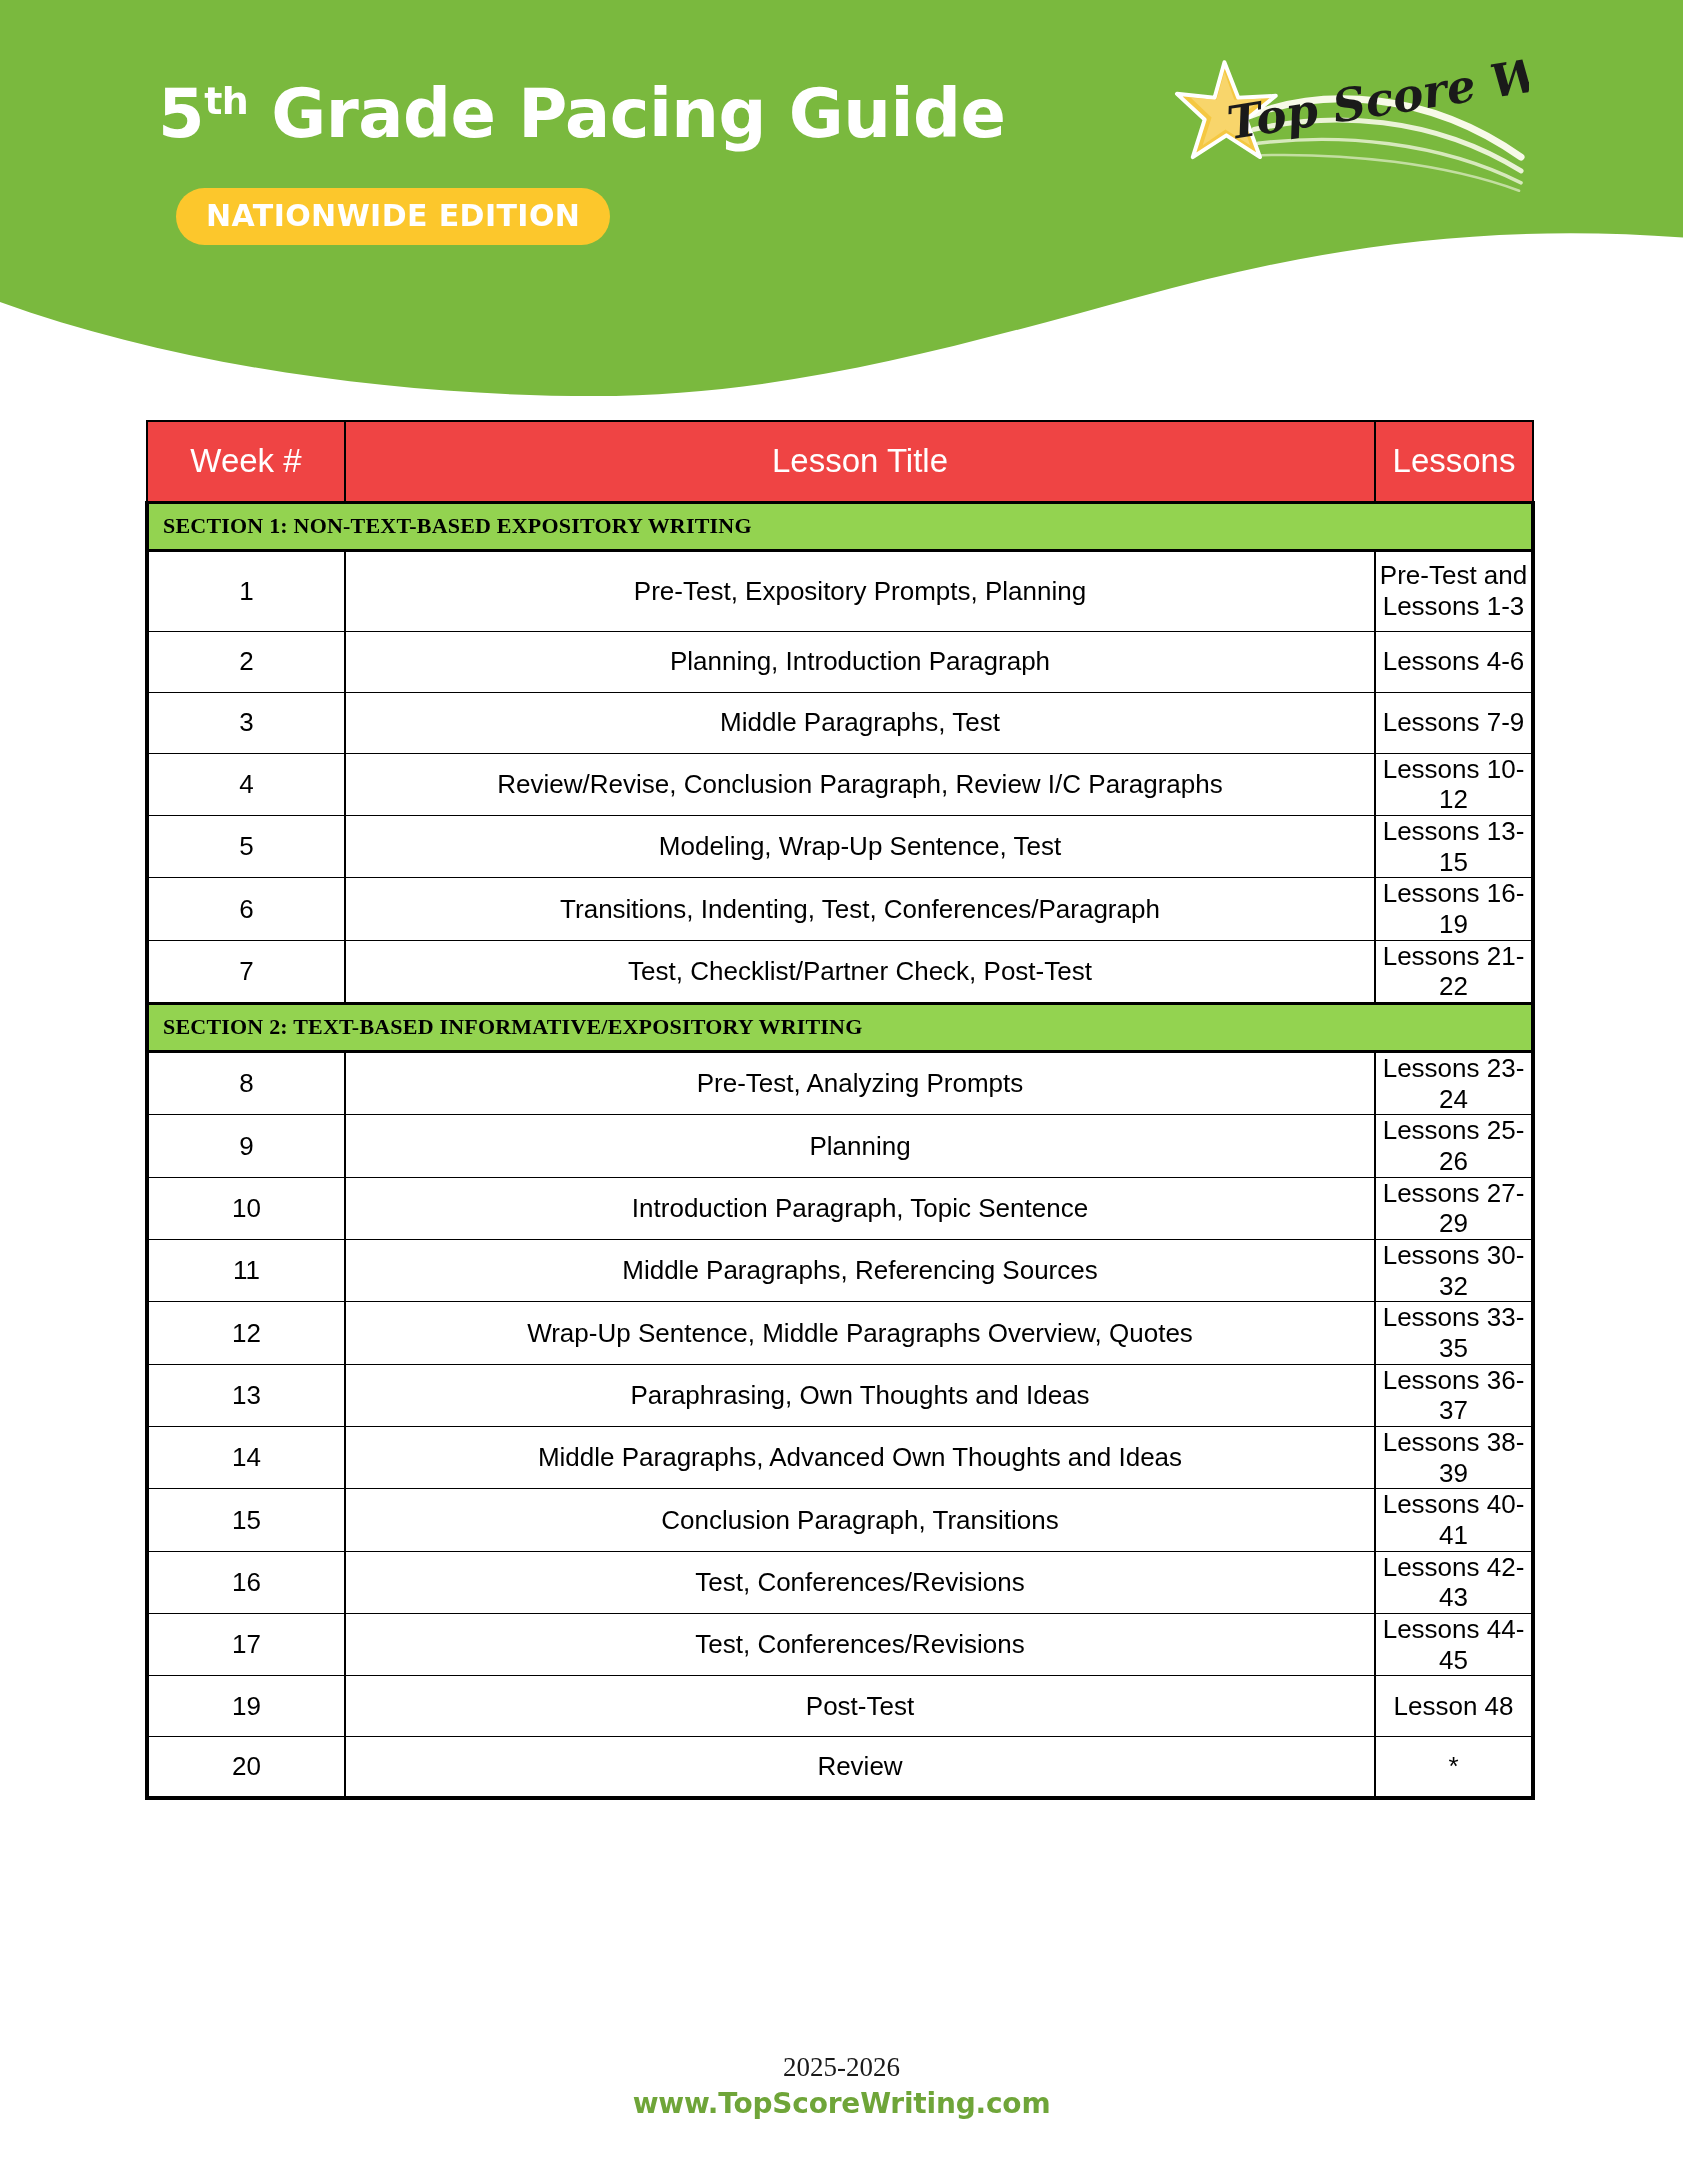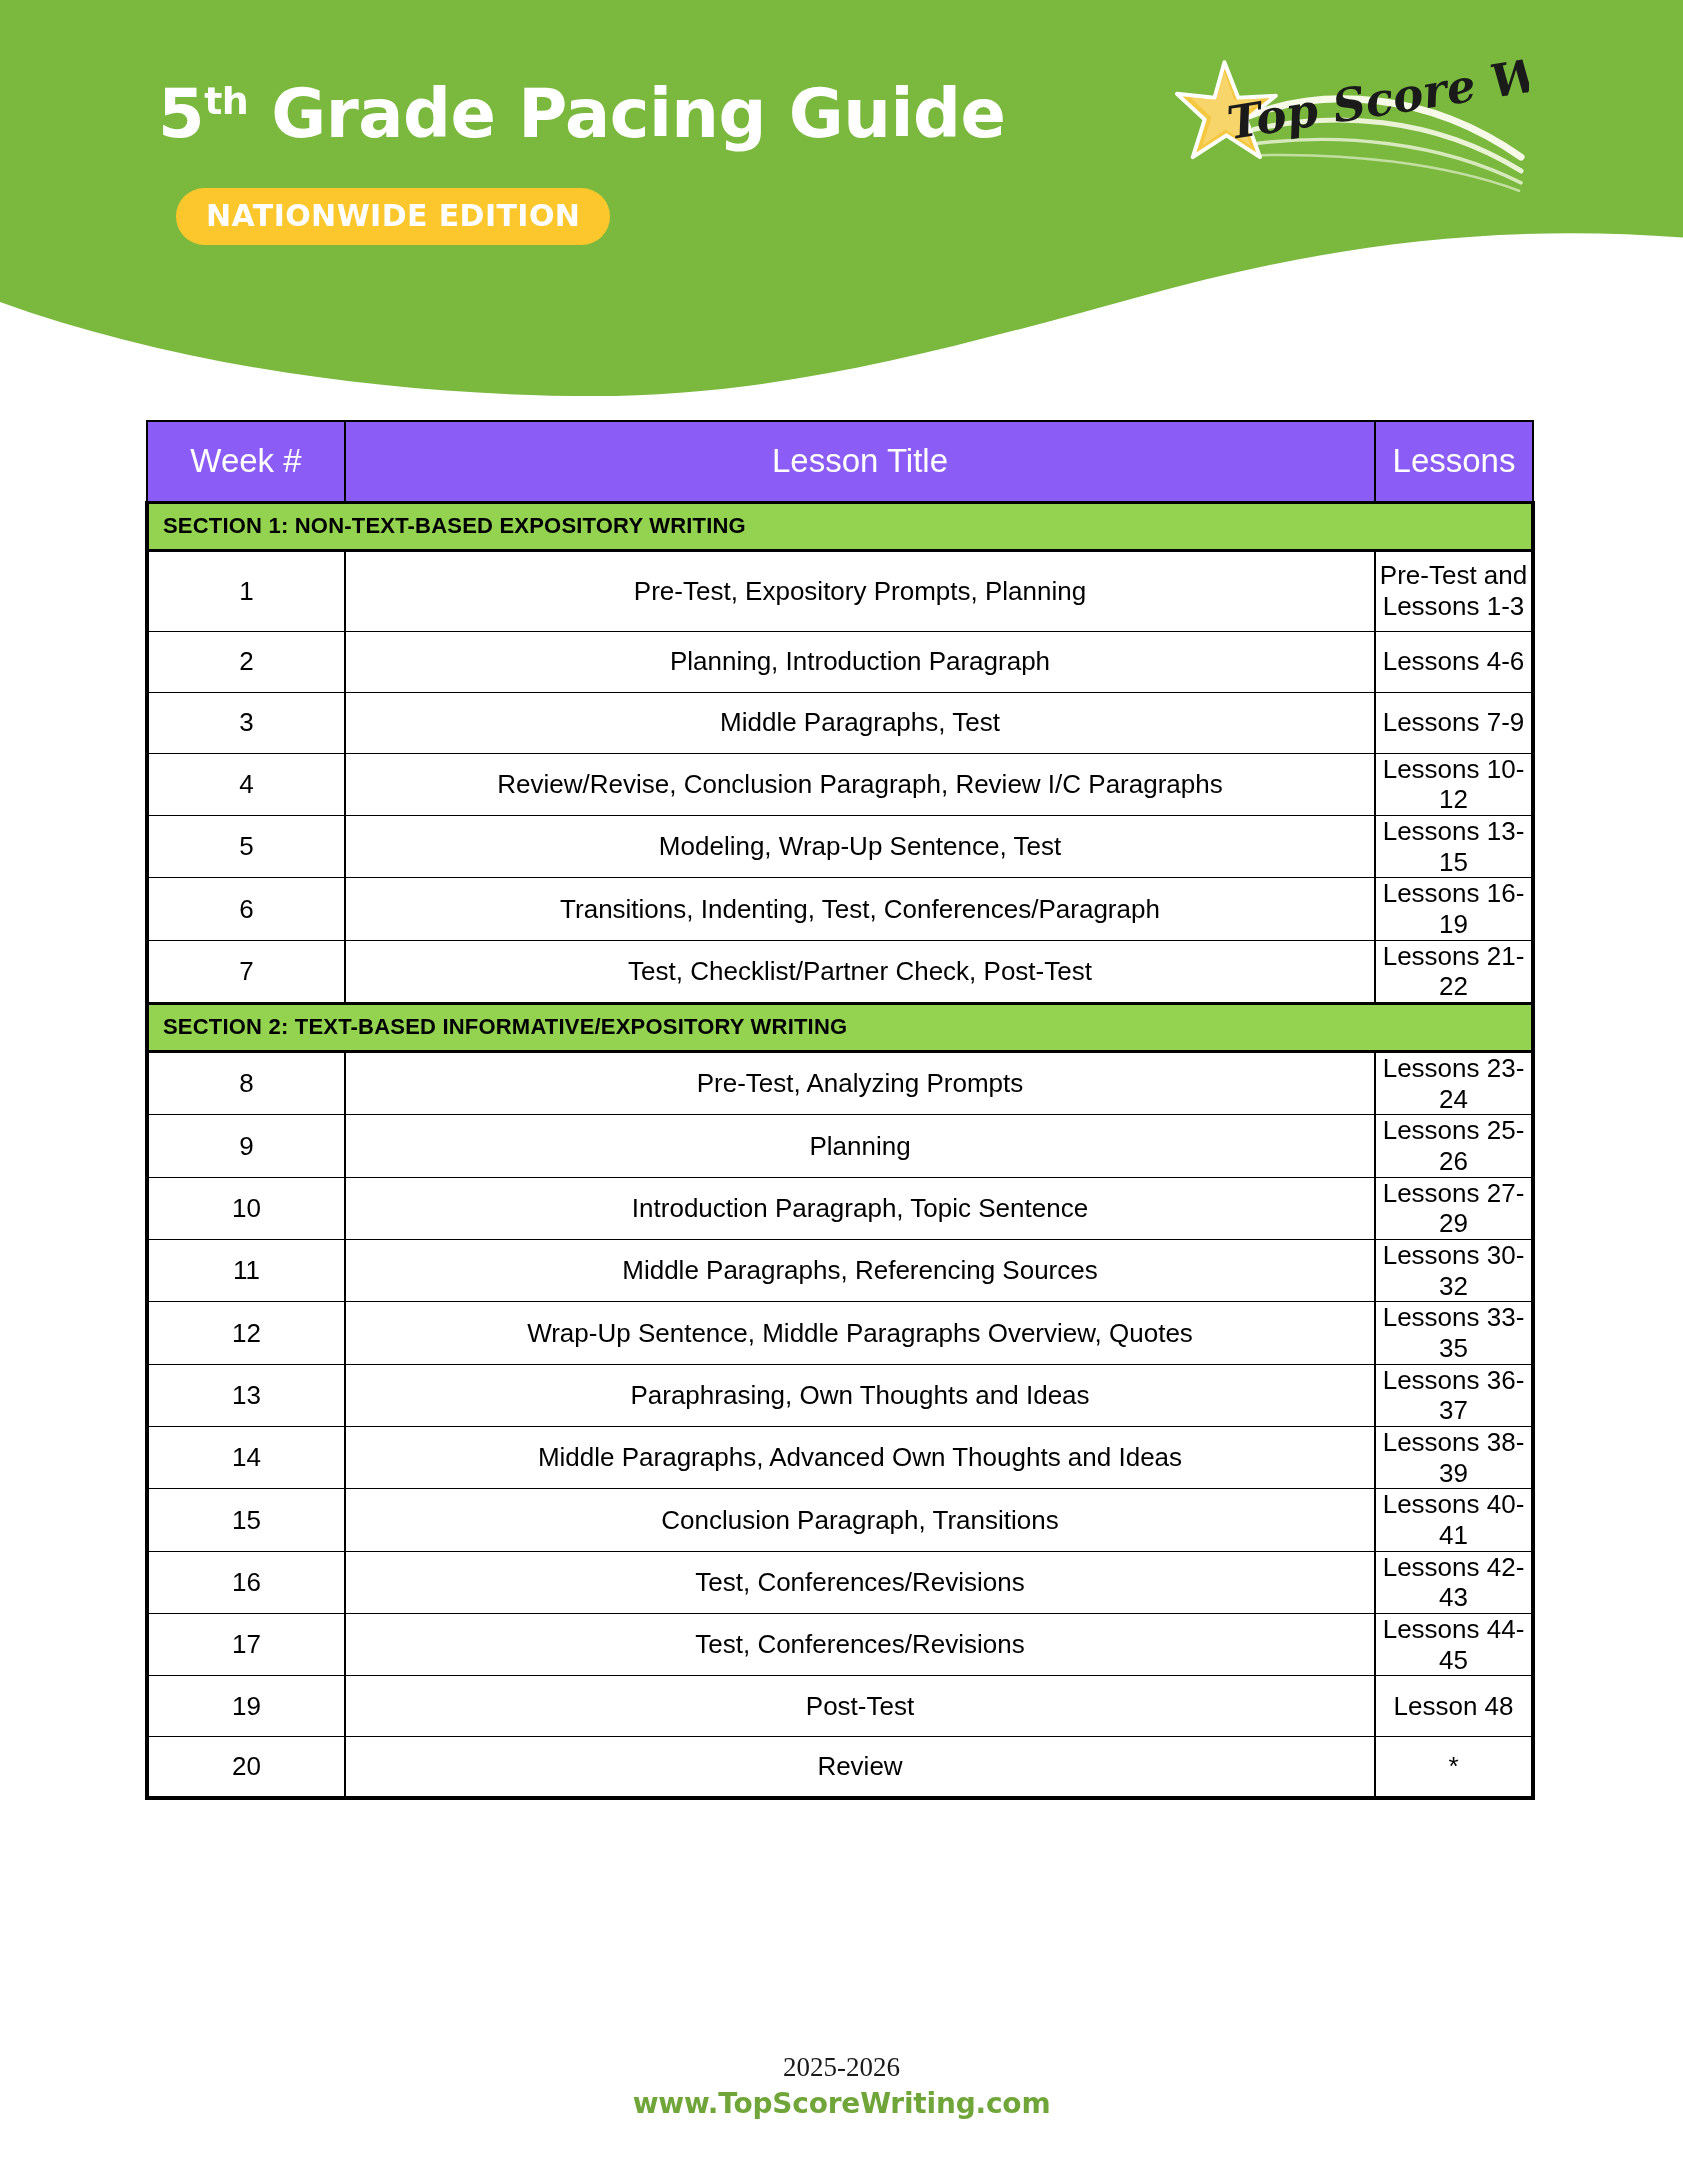--- a/index.html
+++ b/index.html
@@ -84,21 +84,21 @@
   .pacing-table td, .pacing-table th {
     border: 2px solid #000000;
     padding: 0;
   }
 
   .col-week  { width: 198px; }
   .col-title { width: 1030px; }
   .col-less  { width: 158px; }
 
   thead th {
-    background: #8b5cf6;
+    background: #ef4444;
     color: #ffffff;
     font-size: 33px;
     font-weight: normal;
     height: 81px;
     text-align: center;
     border: 4px solid #000000;
     font-family: "Liberation Sans", sans-serif;
   }
 
   tr.section-row td {
@@ -107,21 +107,21 @@
     font-size: 22px;
     font-weight: bold;
     letter-spacing: 0.2px;
     height: 48px;
     padding-left: 14px;
     text-align: left;
     border-left: 4px solid #000000;
     border-right: 4px solid #000000;
     border-top: 3px solid #000000;
     border-bottom: 3px solid #000000;
-    font-family: Liberation Sans, sans-serif;
+    font-family: Liberation Serif, serif;
   }
 
   tr.data-row td {
     height: 61px;
     font-size: 26px;
     color: #000000;
     text-align: center;
     vertical-align: middle;
     background: #ffffff;
     border-top: 1px solid #000000;

